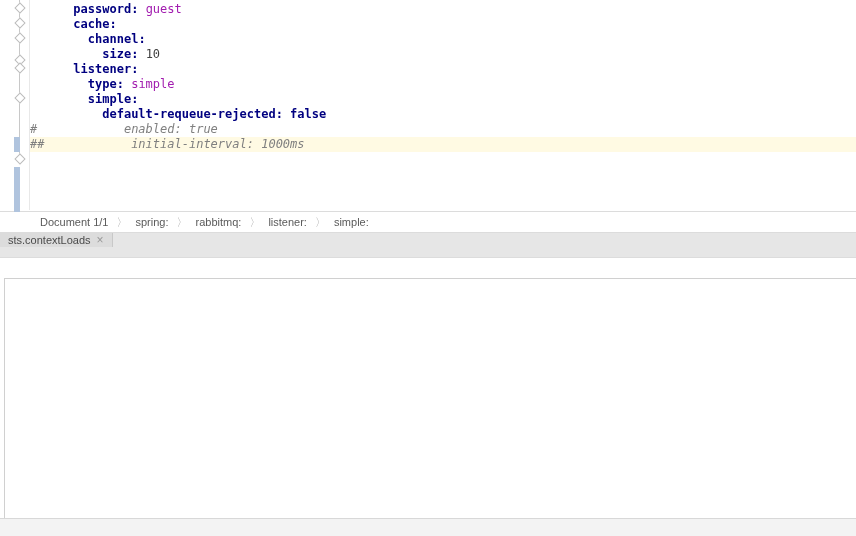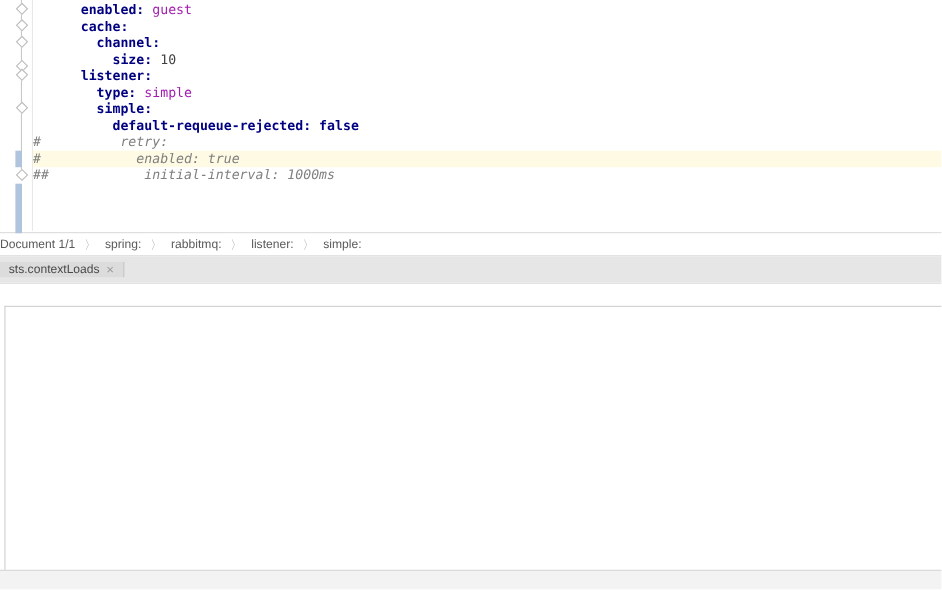--- a/index.html
+++ b/index.html
@@ -90,35 +90,36 @@
       position: absolute;
       top: 211px;
       left: 0;
       right: 0;
       height: 22px;
       background: #ffffff;
       border-top: 1px solid #dcdcdc;
       border-bottom: 1px solid #dcdcdc;
       display: flex;
       align-items: center;
+      padding-left: 40px;
       font-family: -apple-system, sans-serif;
       font-size: 11px;
       color: #5a5a5a;
       gap: 8px;
     }
     .breadcrumb .sep { color: #b0b0b0; }
     .tab-bar {
       position: absolute;
       top: 233px;
       left: 0;
       right: 0;
       height: 24px;
       background: #e6e6e6;
       display: flex;
-      align-items: center;
+      align-items: flex-start;
       font-family: -apple-system, sans-serif;
       font-size: 11px;
     }
     .tab {
       background: #dcdcdc;
       padding: 0 8px;
       display: flex;
       align-items: center;
       gap: 6px;
       border-right: 1px solid #c8c8c8;
@@ -174,29 +175,28 @@
       <div class="diamond" style="top:19px"></div>
       <div class="diamond" style="top:34px"></div>
       <div class="diamond" style="top:56px"></div>
       <div class="diamond" style="top:64px"></div>
       <div class="diamond" style="top:94px"></div>
       <div class="diamond" style="top:155px"></div>
     </div>
   </div>
 
   <div class="code-area">
-    <div class="line">      <span class="key">enabled</span><span class="colon">:</span> <span class="str">guest</span></div>
+    <div class="line">      <span class="key">password</span><span class="colon">:</span> <span class="str">guest</span></div>
     <div class="line">      <span class="key">cache</span><span class="colon">:</span></div>
     <div class="line">        <span class="key">channel</span><span class="colon">:</span></div>
     <div class="line">          <span class="key">size</span><span class="colon">:</span> <span class="num">10</span></div>
     <div class="line">      <span class="key">listener</span><span class="colon">:</span></div>
     <div class="line">        <span class="key">type</span><span class="colon">:</span> <span class="str">simple</span></div>
     <div class="line">        <span class="key">simple</span><span class="colon">:</span></div>
     <div class="line">          <span class="key">default-requeue-rejected</span><span class="colon">:</span> <span class="kw">false</span></div>
-    <div class="line"><span class="comment">#          retry:</span></div>
     <div class="line"><span class="comment">#            enabled: true</span></div>
     <div class="line"><span class="comment">##            initial-interval: 1000ms</span></div>
   </div>
 </div>
 
 <div class="breadcrumb">
   <span>Document 1/1</span>
   <span class="sep">〉</span>
   <span>spring:</span>
   <span class="sep">〉</span>

